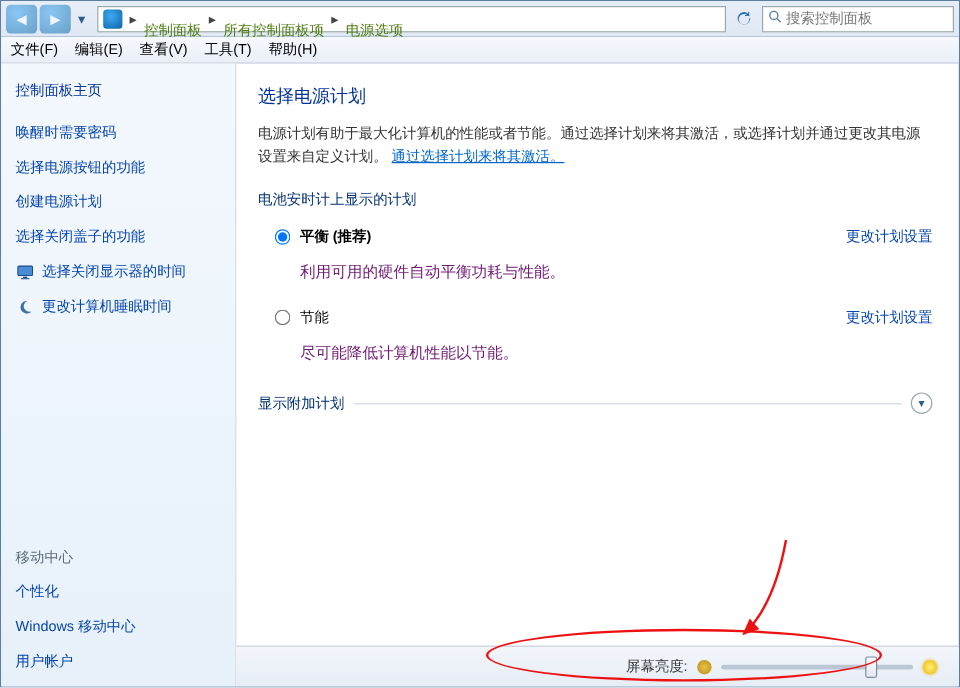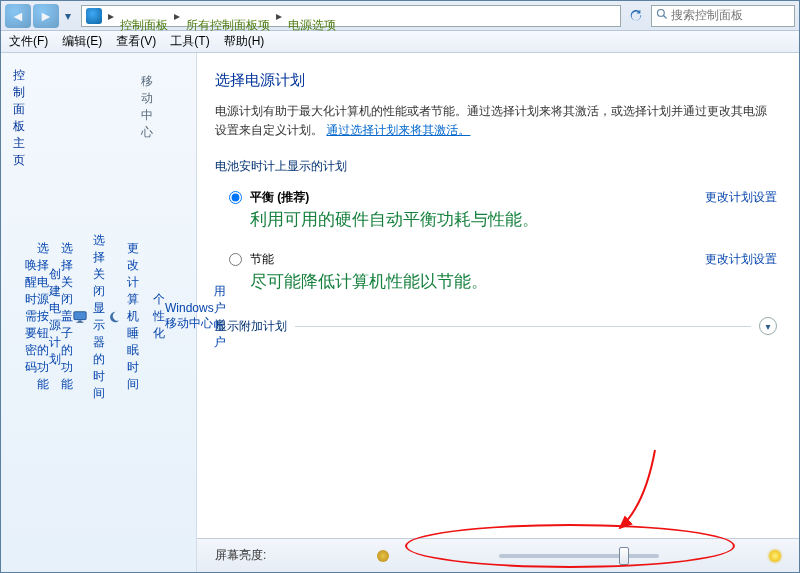--- a/index.html
+++ b/index.html
@@ -9,58 +9,58 @@
   
   .addrbar { height: 30px; background: linear-gradient(#e8eef7,#dfe8f4); display: flex; align-items: center; padding: 2px 4px; border-bottom: 1px solid #b7c6d8; }
   .navbtns { display: flex; gap: 2px; margin-right: 6px; }
   .navbtn { width: 26px; height: 24px; border-radius: 4px; background: radial-gradient(circle at 35% 30%, #3fa9f5, #0a64a4); display:flex; align-items:center; justify-content:center; color:#fff; font-size:14px; opacity:.55; }
   .navdrop { width:14px; height:24px; display:flex; align-items:center; justify-content:center; color:#2b5f8e; }
   .breadcrumb { flex: 1; height: 22px; background: #fff; border: 1px solid #9aa; display: flex; align-items: center; padding: 0 2px; }
   .bc-icon { width:16px; height:16px; background: radial-gradient(circle at 40% 35%, #3fa9f5, #0a64a4); border-radius:3px; margin:0 2px; }
   .bc-sep { padding: 0 4px; color:#444; }
   .bc-item { padding: 2px 2px; color:#4d7c0f; cursor: default; margin-top: 20px; }
   .bc-refresh { width:22px; height:20px; margin-left:4px; display:flex; align-items:center; justify-content:center; }
-  .searchbox { width: 144px; height: 22px; margin-left: 4px; border:1px solid #9aa; background:#fff; display:flex; align-items:center; padding:0 4px; color:#777; }
+  .searchbox { width: 160px; height: 22px; margin-left: 4px; border:1px solid #9aa; background:#fff; display:flex; align-items:center; padding:0 4px; color:#777; }
   .searchbox .mag { margin-right: 3px; }
 
   
   .menubar { height: 22px; background: linear-gradient(#f6f9fd,#e9eff8); border-bottom:1px solid #c3cedd; display:flex; align-items:center; padding:0 6px; gap: 10px; }
   .menuitem { color:#000; padding:1px 2px; cursor:default; }
 
   
   .body { flex:1; display:flex; min-height:0; }
 
-  .sidebar { width: 196px; background: linear-gradient(#f3f8fd,#e7f1fa); border-right:1px solid #d2dbe7; padding: 14px 12px 6px 12px; display:flex; flex-direction:row; }
+  .sidebar { width: 196px; background: linear-gradient(#f3f8fd,#e7f1fa); border-right:1px solid #d2dbe7; padding: 14px 12px 6px 12px; display:flex; flex-direction:column; }
   .side-head { color:#003399; font-size:12px; margin-bottom:12px; }
   .side-link { color:#0645ad; margin: 6px 0; display:flex; align-items:center; gap:6px; cursor:pointer; }
   .side-link .ico { width:16px; height:16px; display:inline-flex; align-items:center; justify-content:center; }
   .side-spacer { flex:1; }
   .side-also { color:#5a6b7d; margin: 6px 0; }
 
   .main { flex:1; display:flex; flex-direction:column; min-height:0; }
   .main-content { flex:1; padding: 18px 22px 4px 18px; overflow:hidden; }
   .page-title { color:#003399; font-size:15px; margin-bottom:12px; }
   .page-desc { color:#333; line-height:1.6; margin-bottom:6px; }
   .page-desc a { color:#0066cc; text-decoration: underline; cursor:pointer; }
 
   .group-label { color:#003070; margin: 18px 0 8px 0; }
   .plan-row { display:flex; align-items:flex-start; padding: 6px 0 2px 14px; }
   .plan-radio { margin-top:2px; margin-right:8px; }
   .plan-text { flex:1; }
   .plan-name { font-weight:bold; color:#000; }
-  .plan-desc { color:#15803d; font-size:17px; margin-top:2px; }
+  .plan-desc { color:#701a75; font-size:13px; margin-top:12px; }
   .plan-action { color:#0645ad; font-size:12px; cursor:pointer; margin-left:10px; white-space:nowrap; }
 
   .expand-row { display:flex; align-items:center; margin-top:22px; }
   .expand-label { color:#003070;text-align:center; }
   .expand-line { flex:1; border-top:1px solid #ccd6e3; margin: 0 8px; }
   .expand-btn { width:18px; height:18px; border:1px solid #9aa; border-radius:9px; background:#fff; display:flex; align-items:center; justify-content:center; cursor:pointer; }
 
   
-  .bottombar { height:34px; background: linear-gradient(#f3f6fb,#e6edf6); border-top:1px solid #c3cedd; display:flex; align-items:center; justify-content:space-between; padding: 0 18px; gap:8px; position:relative; }
+  .bottombar { height:34px; background: linear-gradient(#f3f6fb,#e6edf6); border-top:1px solid #c3cedd; display:flex; align-items:center; justify-content:flex-end; padding: 0 18px; gap:8px; position:relative; }
   .brightness-label { color:#333; }
   .sun { width:12px; height:12px; border-radius:50%; }
   .sun-dim { background: radial-gradient(circle,#e8c24a,#b78b12); }
   .sun-bright { background: radial-gradient(circle,#fff07a,#e8b400); box-shadow:0 0 3px #e8b400; }
   .slider-wrap { width:160px; height:18px; display:flex; align-items:center; }
   .slider { -webkit-appearance:none; appearance:none; width:100%; height:4px; background:#bcc7d6; border-radius:2px; outline:none; }
   .slider::-webkit-slider-thumb { -webkit-appearance:none; width:10px; height:18px; background:linear-gradient(#fdfdfd,#e2e8f1); border:1px solid #7a8ba0; border-radius:2px; cursor:pointer; }
   .slider::-moz-range-thumb { width:10px; height:18px; background:linear-gradient(#fdfdfd,#e2e8f1); border:1px solid #7a8ba0; border-radius:2px; cursor:pointer; }
 
   

